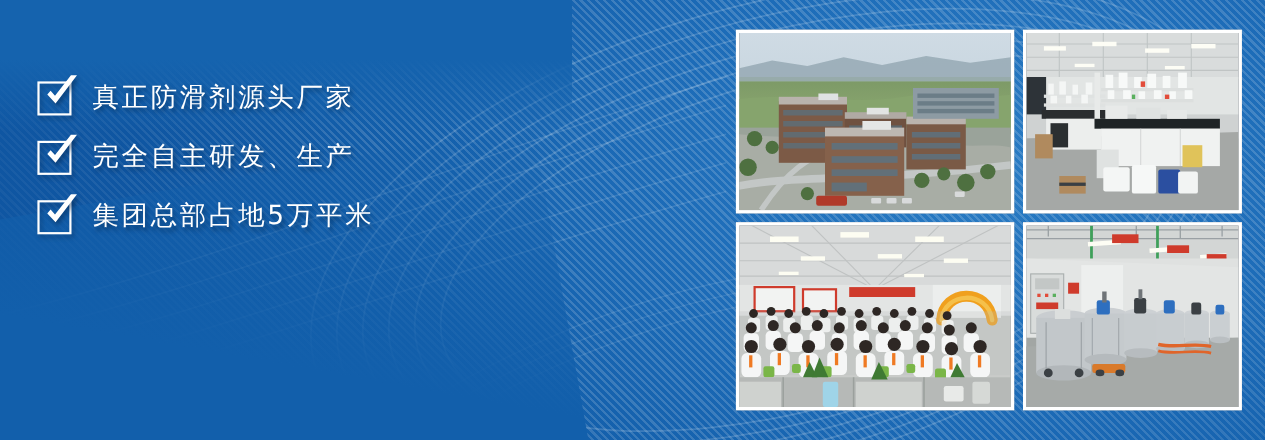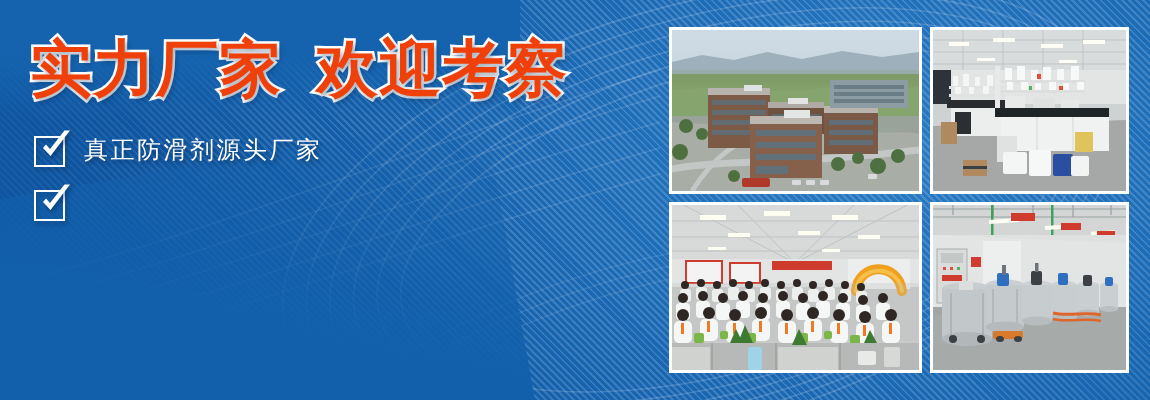--- a/index.html
+++ b/index.html
@@ -179,48 +179,53 @@
         <path d="M 374 405 C 474 338, 600 286, 732 268"></path>
       </g>
     </svg>
   </div>
 
   <div class="bg-wash-bl"></div>
   <div class="bg-wash-tl"></div>
 
   <div class="left-col">
 
-    <div class="headline">
-      <span>实力厂家</span>
-      <span class="hl-gap"></span>
-      <span>欢迎考察</span>
-    </div>
 
     <div class="bullets">
 
       <div class="bullet-row">
         <span class="check-icon">
           <span class="box"></span>
           <svg viewBox="0 0 38 38" aria-hidden="true">
             <path d="M8 19 L15.5 27 L35 1.5 L29.5 1.5 L15 20 L11 15.5 Z" fill="#ffffff"></path>
           </svg>
         </span>
         <span class="bullet-text">真正防滑剂源头厂家</span>
       </div>
 
       <div class="bullet-row">
         <span class="check-icon">
           <span class="box"></span>
           <svg viewBox="0 0 38 38" aria-hidden="true">
             <path d="M8 19 L15.5 27 L35 1.5 L29.5 1.5 L15 20 L11 15.5 Z" fill="#ffffff"></path>
           </svg>
         </span>
+        <span class="bullet-text">完全自主研发、生产</span>
       </div>
 
 
+      <div class="bullet-row">
+        <span class="check-icon">
+          <span class="box"></span>
+          <svg viewBox="0 0 38 38" aria-hidden="true">
+            <path d="M8 19 L15.5 27 L35 1.5 L29.5 1.5 L15 20 L11 15.5 Z" fill="#ffffff"></path>
+          </svg>
+        </span>
+        <span class="bullet-text">集团总部占地5万平米</span>
+      </div>
 
     </div>
   </div>
 
   <div class="photo-grid">
 
     <div class="photo">
       <svg viewBox="0 0 247 161" preserveAspectRatio="none" aria-hidden="true">
         <defs>
           <linearGradient id="sky1" x1="0" y1="0" x2="0" y2="1">

